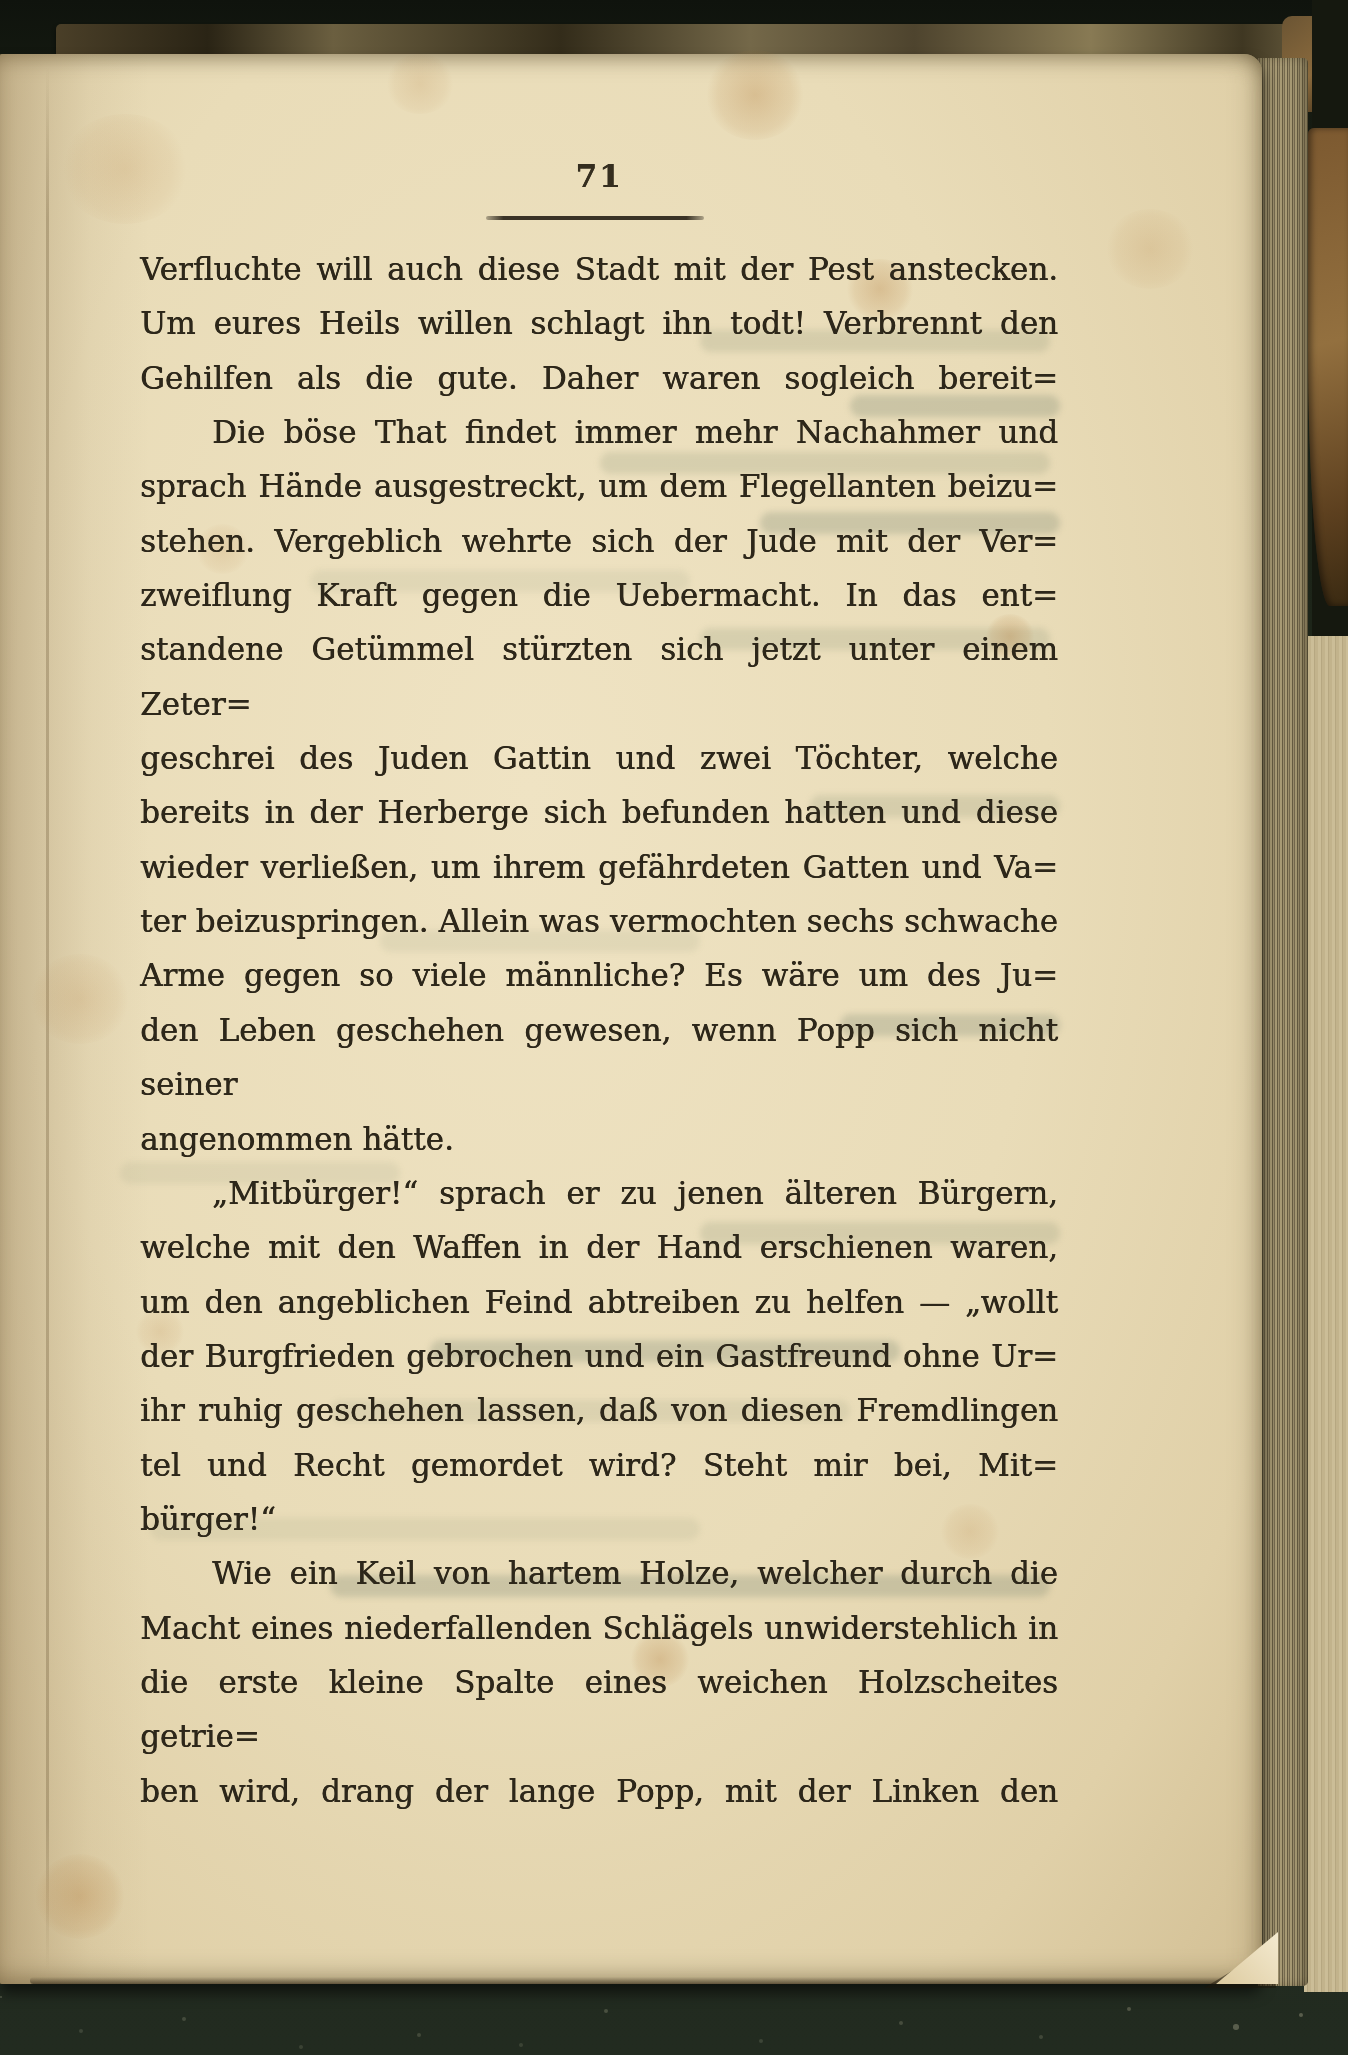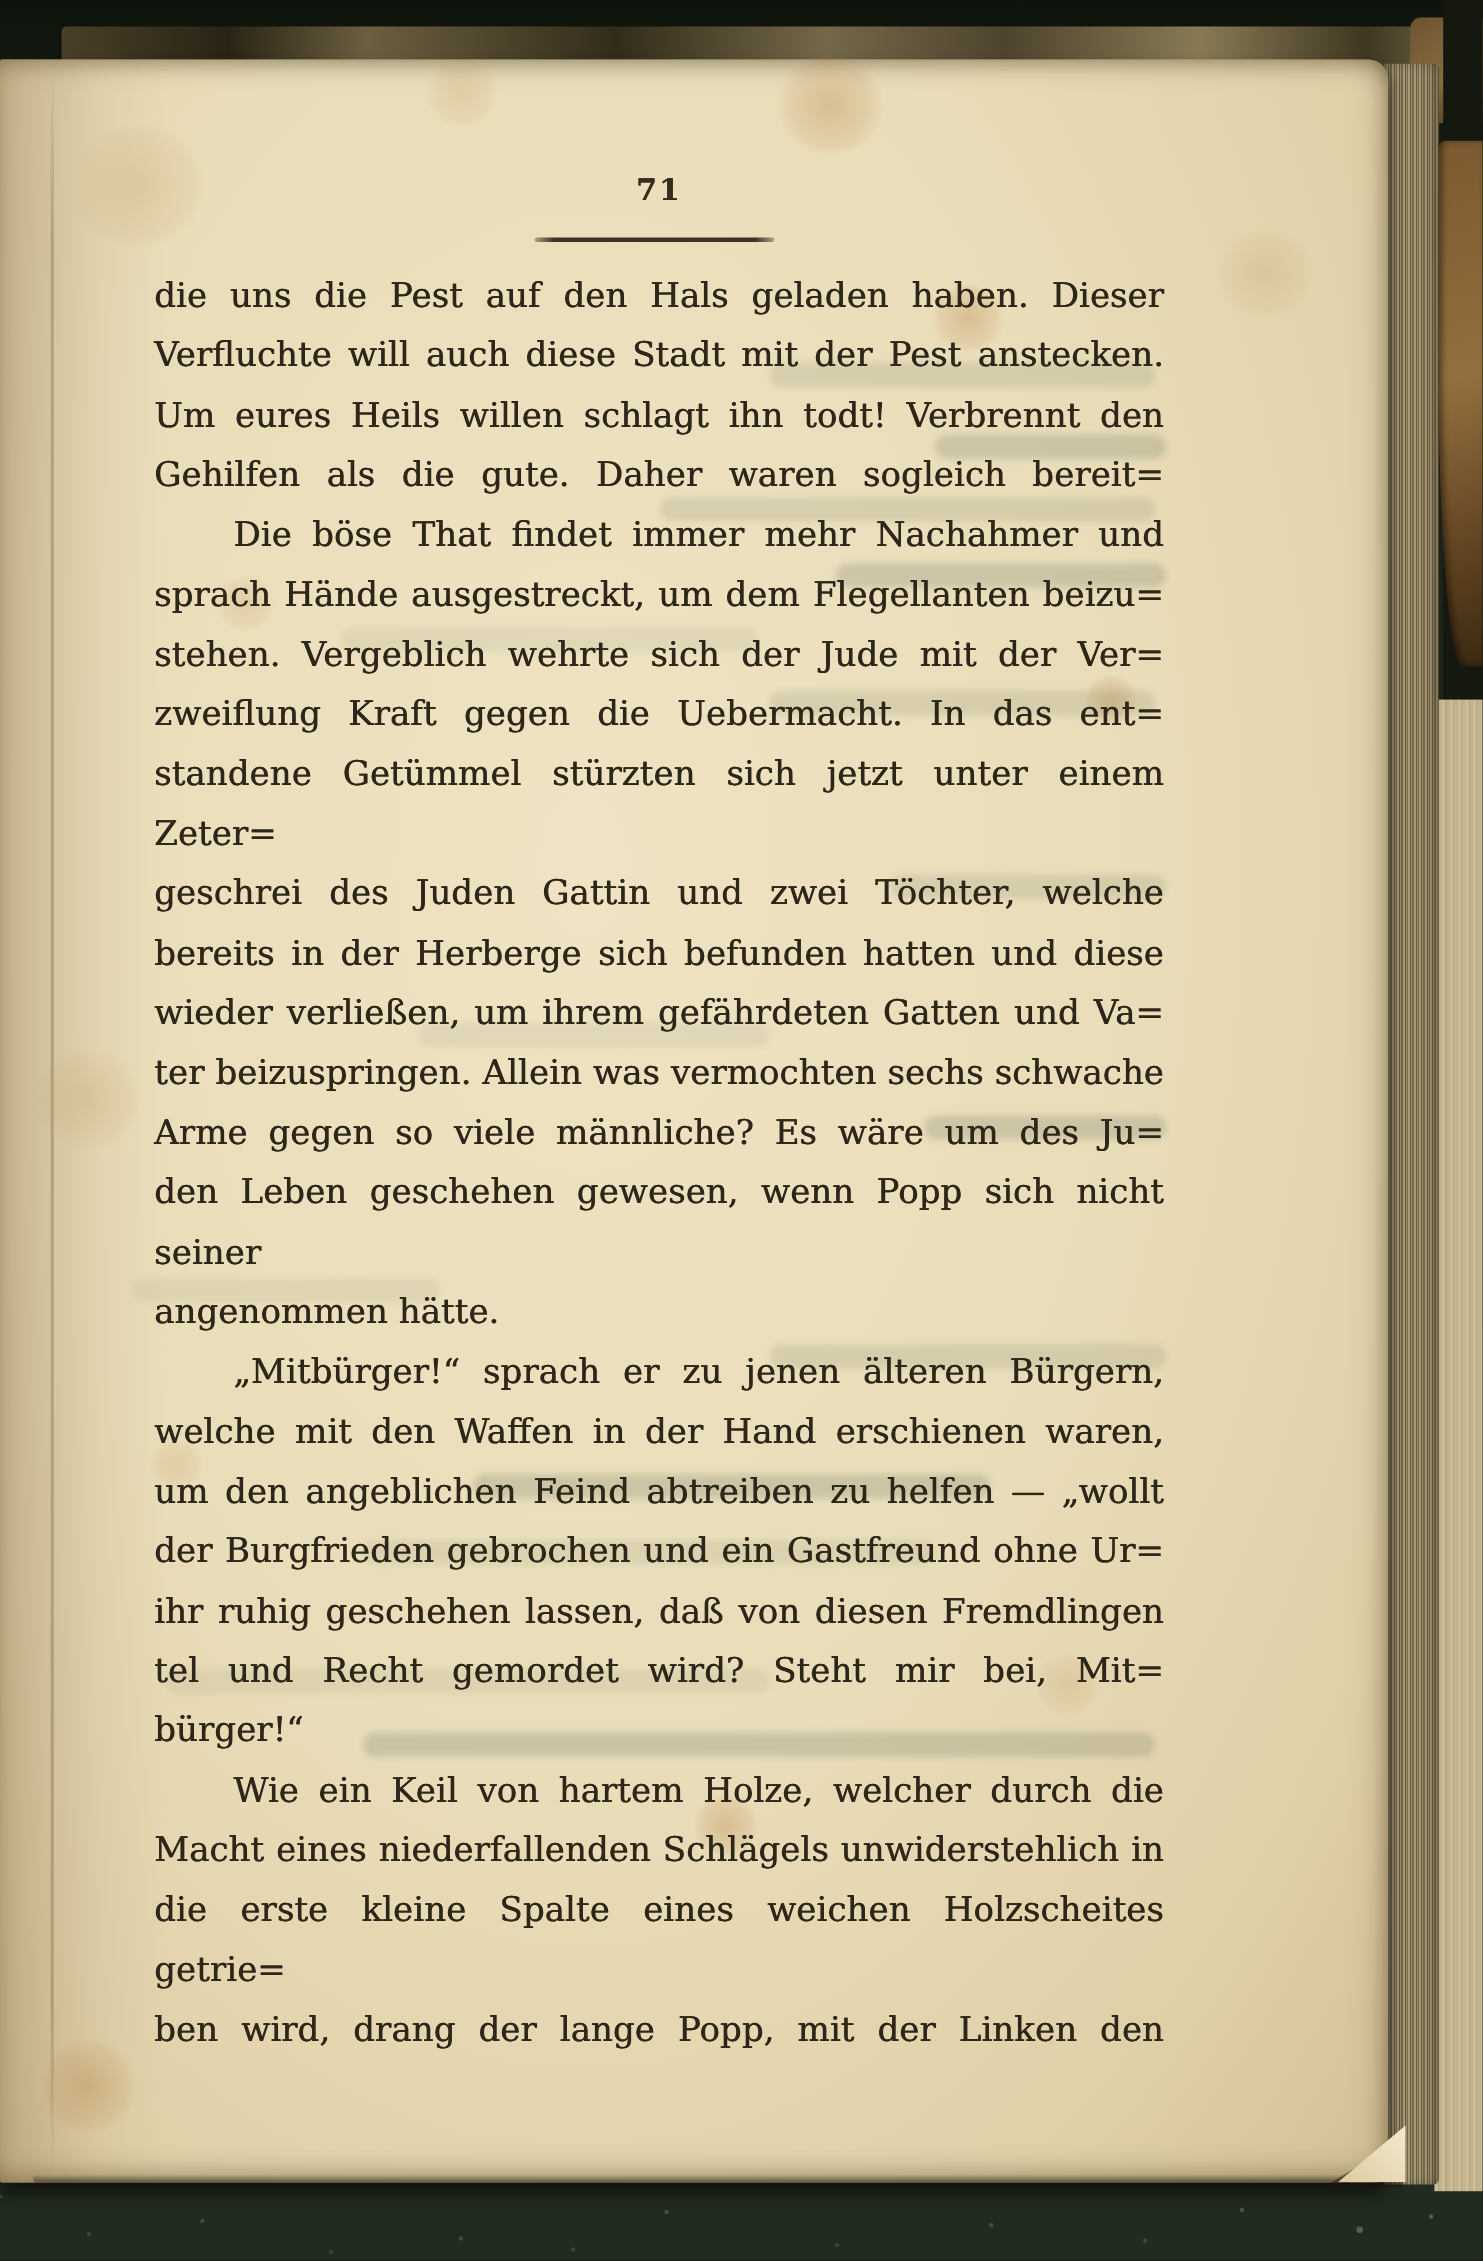--- a/index.html
+++ b/index.html
@@ -54,21 +54,21 @@
     background:linear-gradient(180deg,rgba(40,30,15,0),rgba(40,30,15,.55));border-radius:4px;}
   
   .g{position:absolute;height:22px;background:rgba(128,138,112,.20);filter:blur(3px);border-radius:11px;}
   .g2{background:rgba(122,134,110,.28);}
   
   .st{position:absolute;border-radius:50%;
     background:radial-gradient(circle,rgba(176,120,56,.30),rgba(176,120,56,.12) 55%,rgba(176,120,56,0) 72%);}
   .st.faint{opacity:.55;}
   
   .pagenum{position:absolute;left:140px;top:104px;width:918px;text-align:center;
-    font-size:27px;font-weight:bold;letter-spacing:2px;color:#352e1f;
+    font-size:31px;font-weight:bold;letter-spacing:2px;color:#352e1f;
     text-shadow:.4px 0 0 #352e1f;}
   .rule{position:absolute;left:486px;top:162px;width:218px;height:4px;border-radius:2px;
     background:linear-gradient(90deg,rgba(58,51,38,.35),#3a3326 8%,#3a3326 92%,rgba(58,51,38,.35));}
   
   .text-block{position:absolute;left:140px;top:188px;width:918px;
     font-size:31px;line-height:54.35px;color:#2d271a;text-shadow:.45px 0 0 #2d271a;}
   .line{text-align:justify;text-align-last:justify;white-space:normal;}
   .ln-short{text-align-last:left;}
   .ln-indent{text-indent:72px;}
   
@@ -129,21 +129,20 @@
     <div class="st faint" style="left:30px;top:900px;width:100px;height:90px;"></div>
     <div class="st faint" style="left:135px;top:1255px;width:50px;height:45px;"></div>
     <div class="st faint" style="left:940px;top:1450px;width:60px;height:55px;"></div>
     <div class="st" style="left:630px;top:1578px;width:60px;height:55px;"></div>
     <div class="st" style="left:35px;top:1800px;width:90px;height:85px;"></div>
 
     <div class="pagenum">71</div>
     <div class="rule"></div>
 
     <div class="text-block">
-      <div class="line">die uns die Pest auf den Hals geladen haben. Dieser</div>
       <div class="line">Verfluchte will auch diese Stadt mit der Pest anstecken.</div>
       <div class="line">Um eures Heils willen schlagt ihn todt! Verbrennt den</div>
       <div class="line">Gehilfen als die gute. Daher waren sogleich bereit=</div>
       <div class="line ln-indent">Die böse That findet immer mehr Nachahmer und</div>
       <div class="line">sprach Hände ausgestreckt, um dem Flegellanten beizu=</div>
       <div class="line">stehen. Vergeblich wehrte sich der Jude mit der Ver=</div>
       <div class="line">zweiflung Kraft gegen die Uebermacht. In das ent=</div>
       <div class="line">standene Getümmel stürzten sich jetzt unter einem Zeter=</div>
       <div class="line">geschrei des Juden Gattin und zwei Töchter, welche</div>
       <div class="line">bereits in der Herberge sich befunden hatten und diese</div>

